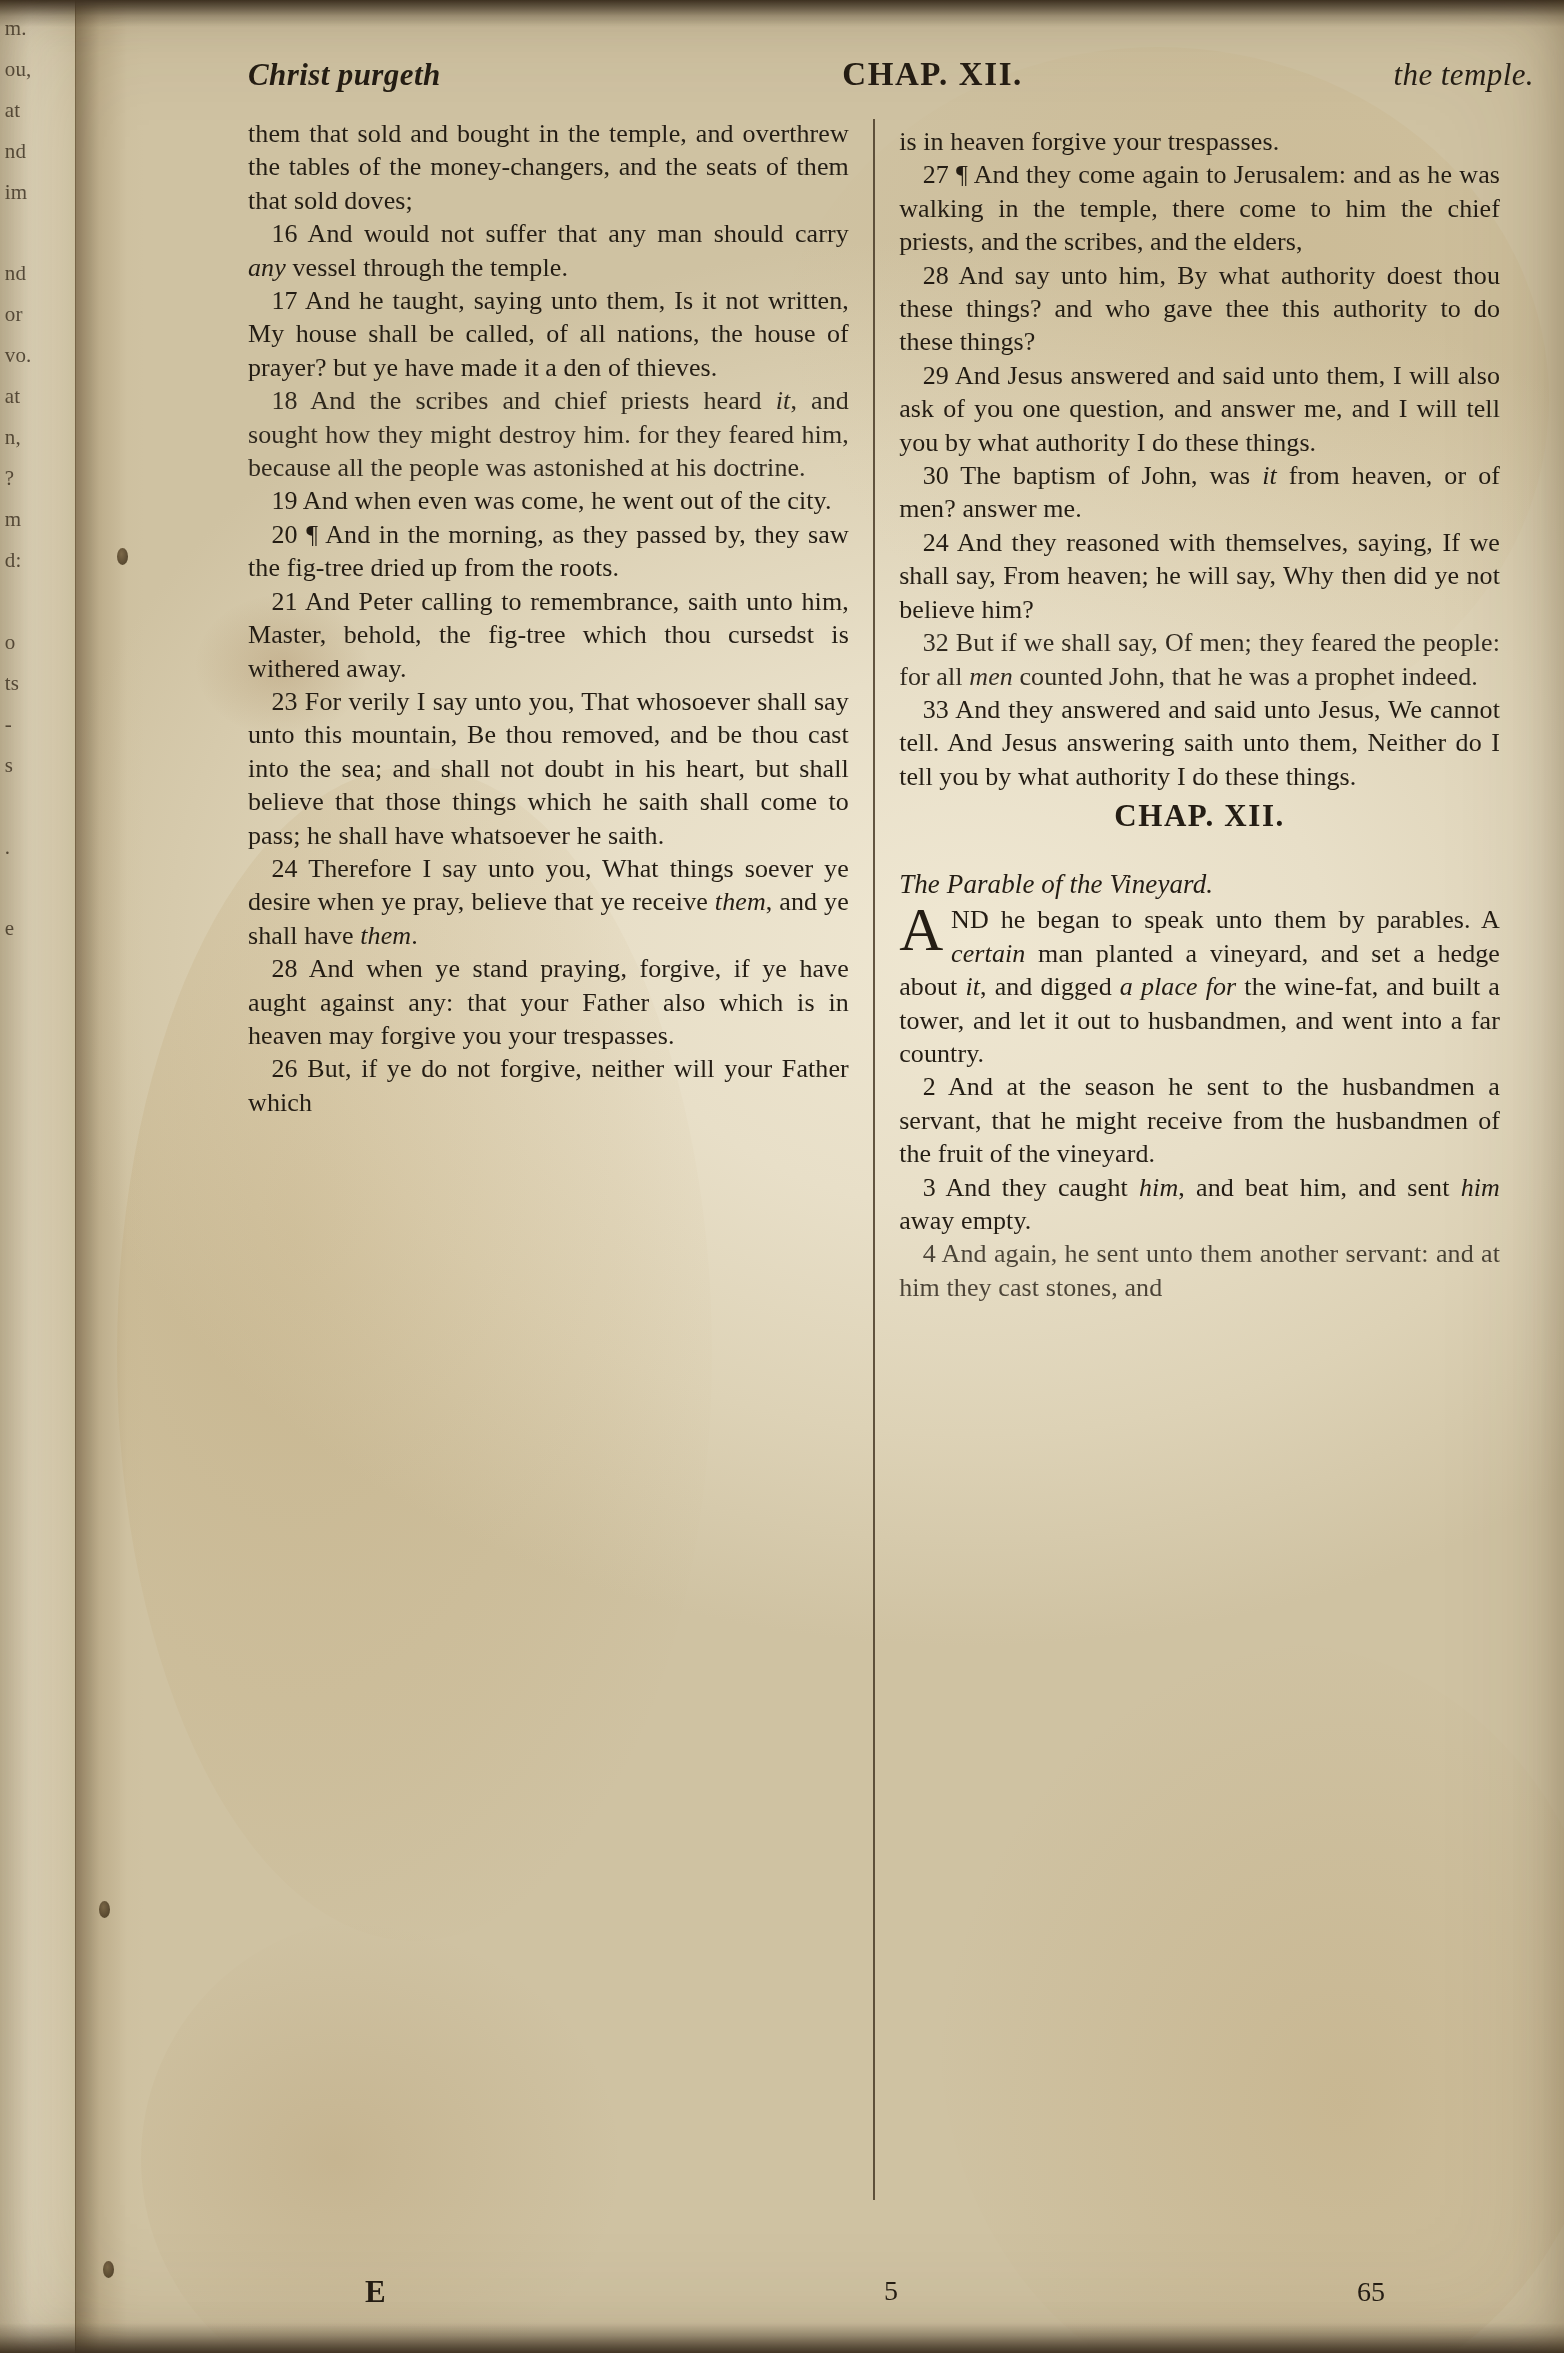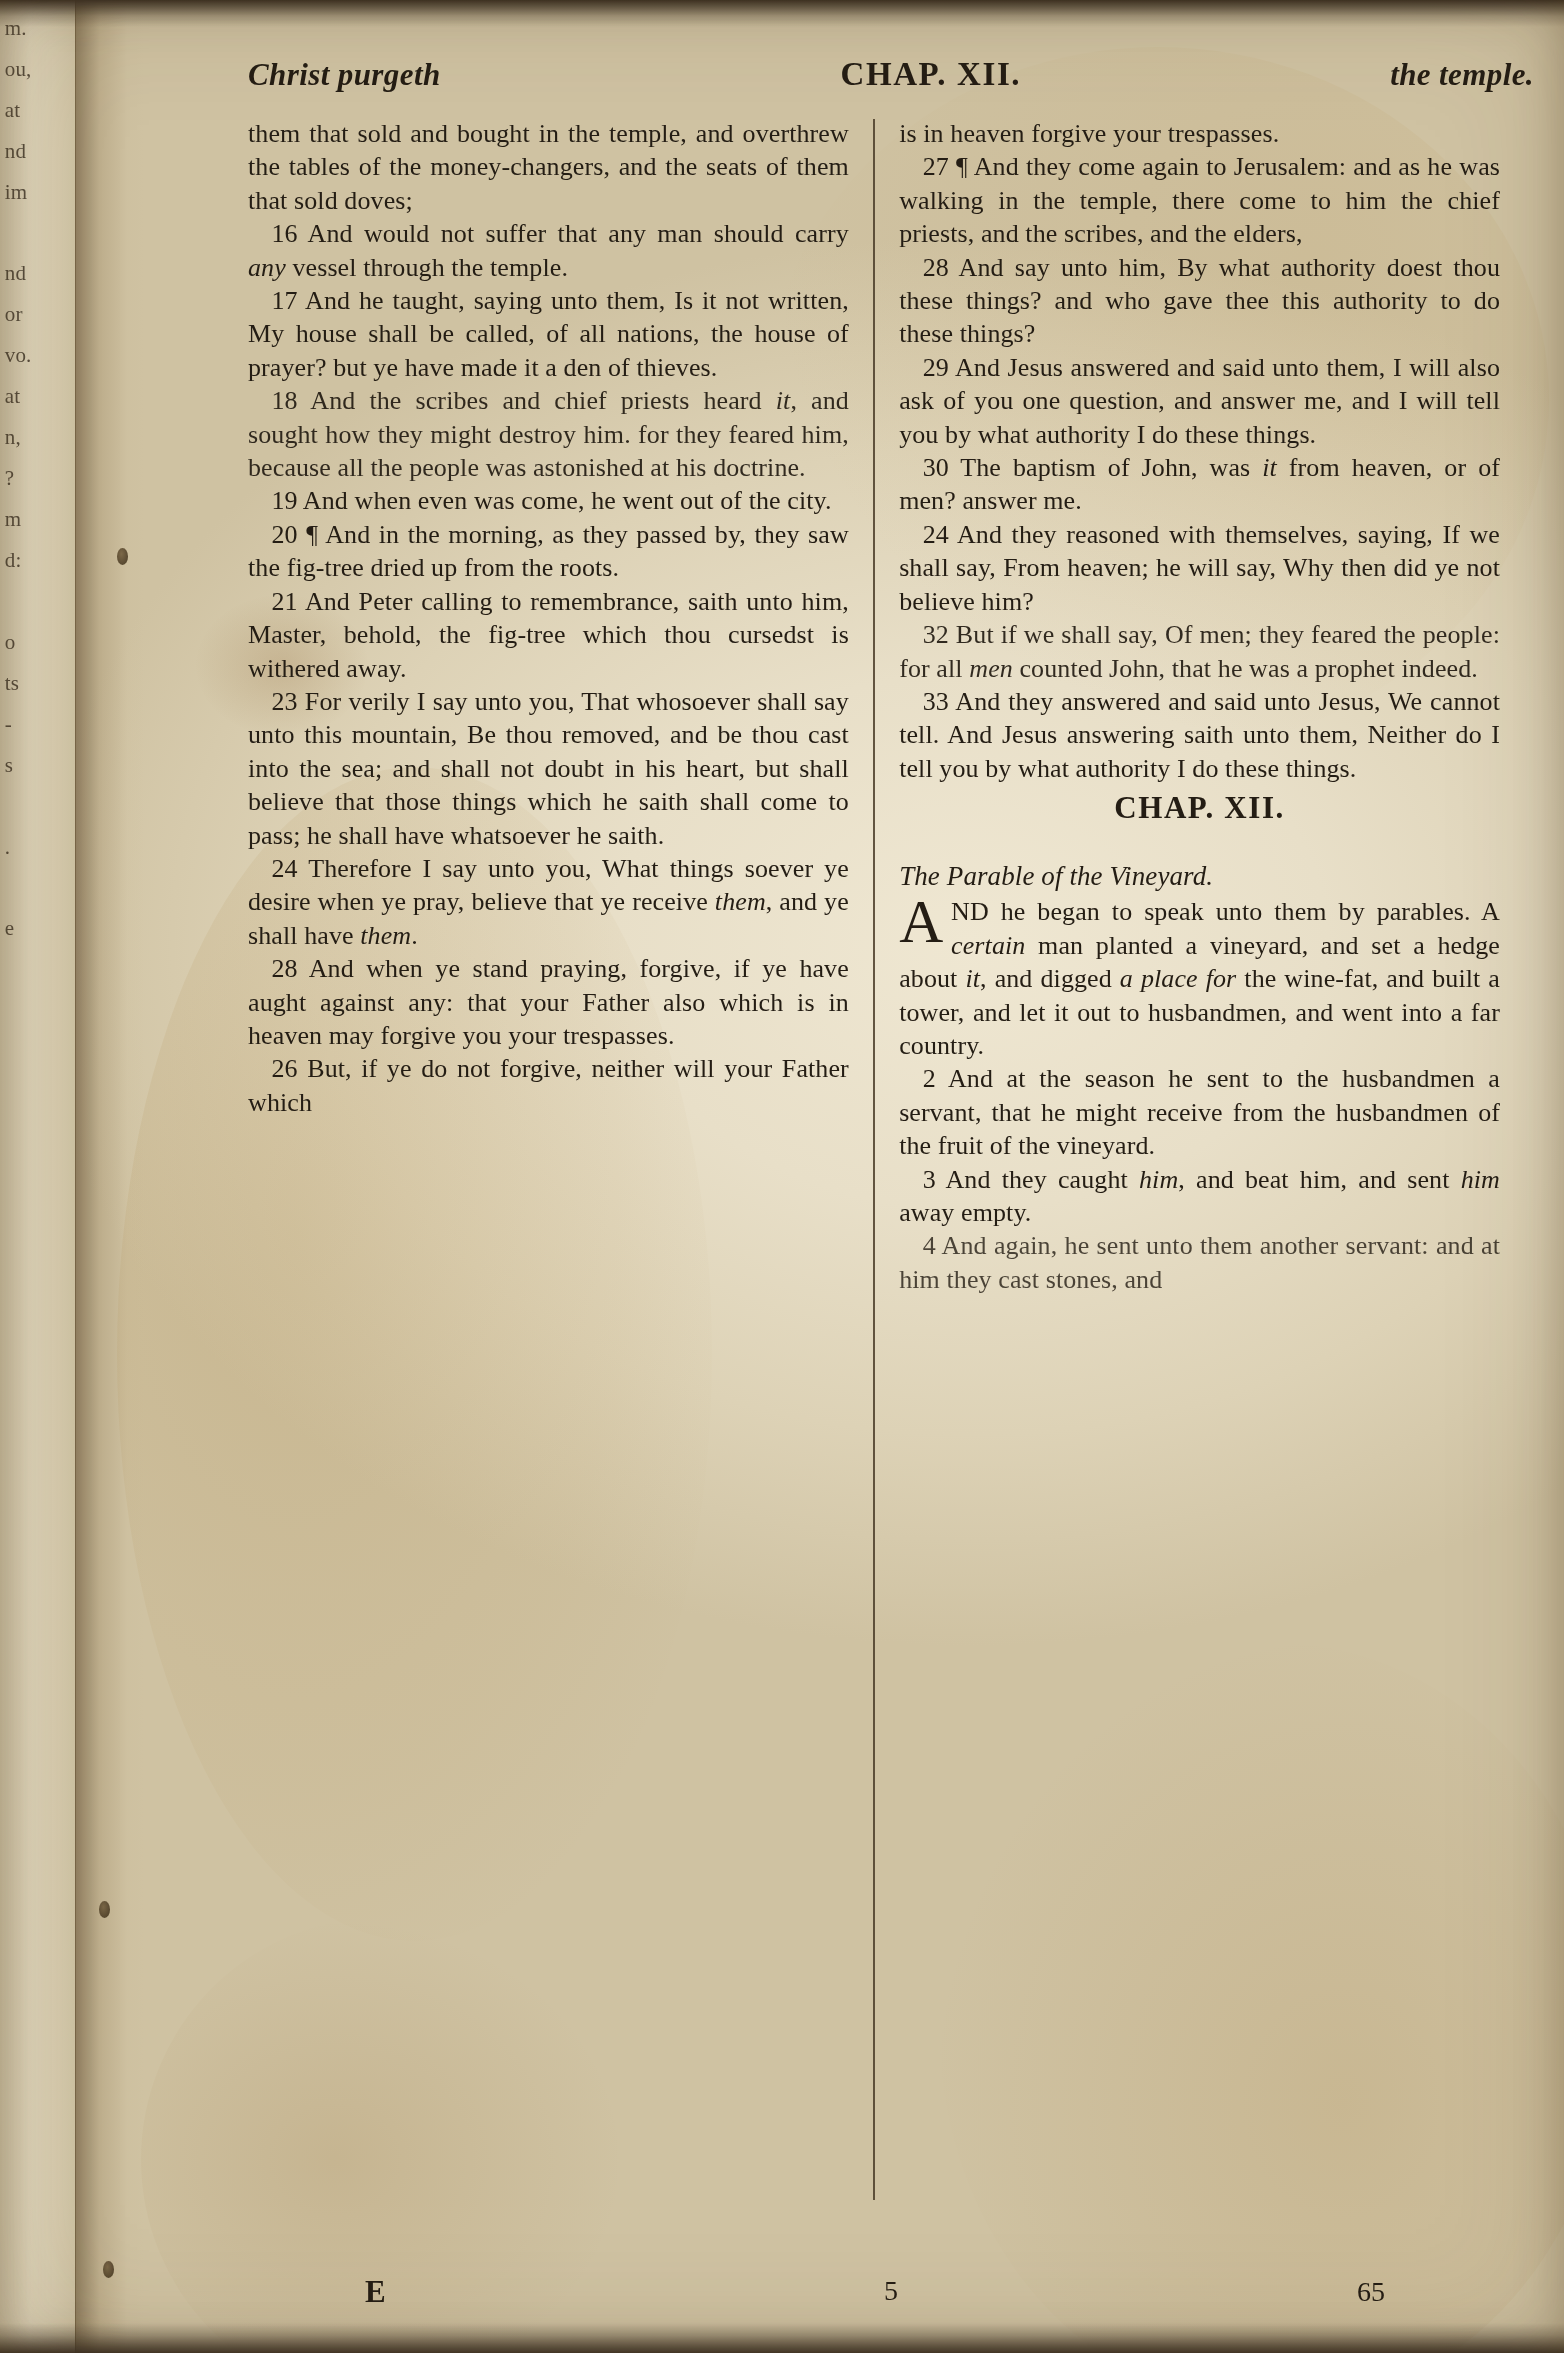--- a/index.html
+++ b/index.html
@@ -115,21 +115,21 @@
   .rh-center {
     flex: 1;
     text-align: center;
     font-size: 33px;
     font-weight: bold;
     letter-spacing: 1.6px;
     padding-left: 31px;
   }
   .rh-right {
     font-style: italic;
-    font-weight: bold;
+    font-weight: normal;
     font-size: 31px;
     letter-spacing: 0.4px;
     white-space: nowrap;
   }
 
   .columns {
     position: absolute;
     left: 102px; top: 117px;
     width: 1252px;
     height: 2113px;
@@ -138,21 +138,21 @@
   .col {
     width: 603px;
     color: #241d14;
     font-size: 26px;
     line-height: 1.285;
     text-align: justify;
     text-justify: inter-word;
     letter-spacing: 0.1px;
   }
   .col-left { padding-right: 24px; }
-  .col-right { padding-left: 24px; }
+  .col-right { padding-left: 24px; margin-top: 8px; }
   .rule {
     width: 2.3px;
     background: #4a3c28;
     margin-top: 1.6px;
     height: 2081px;
     opacity: 0.85;
   }
 
   .verse { margin: 0 0 0 0; text-indent: 23.5px; }
   .verse.first { text-indent: 0; }

